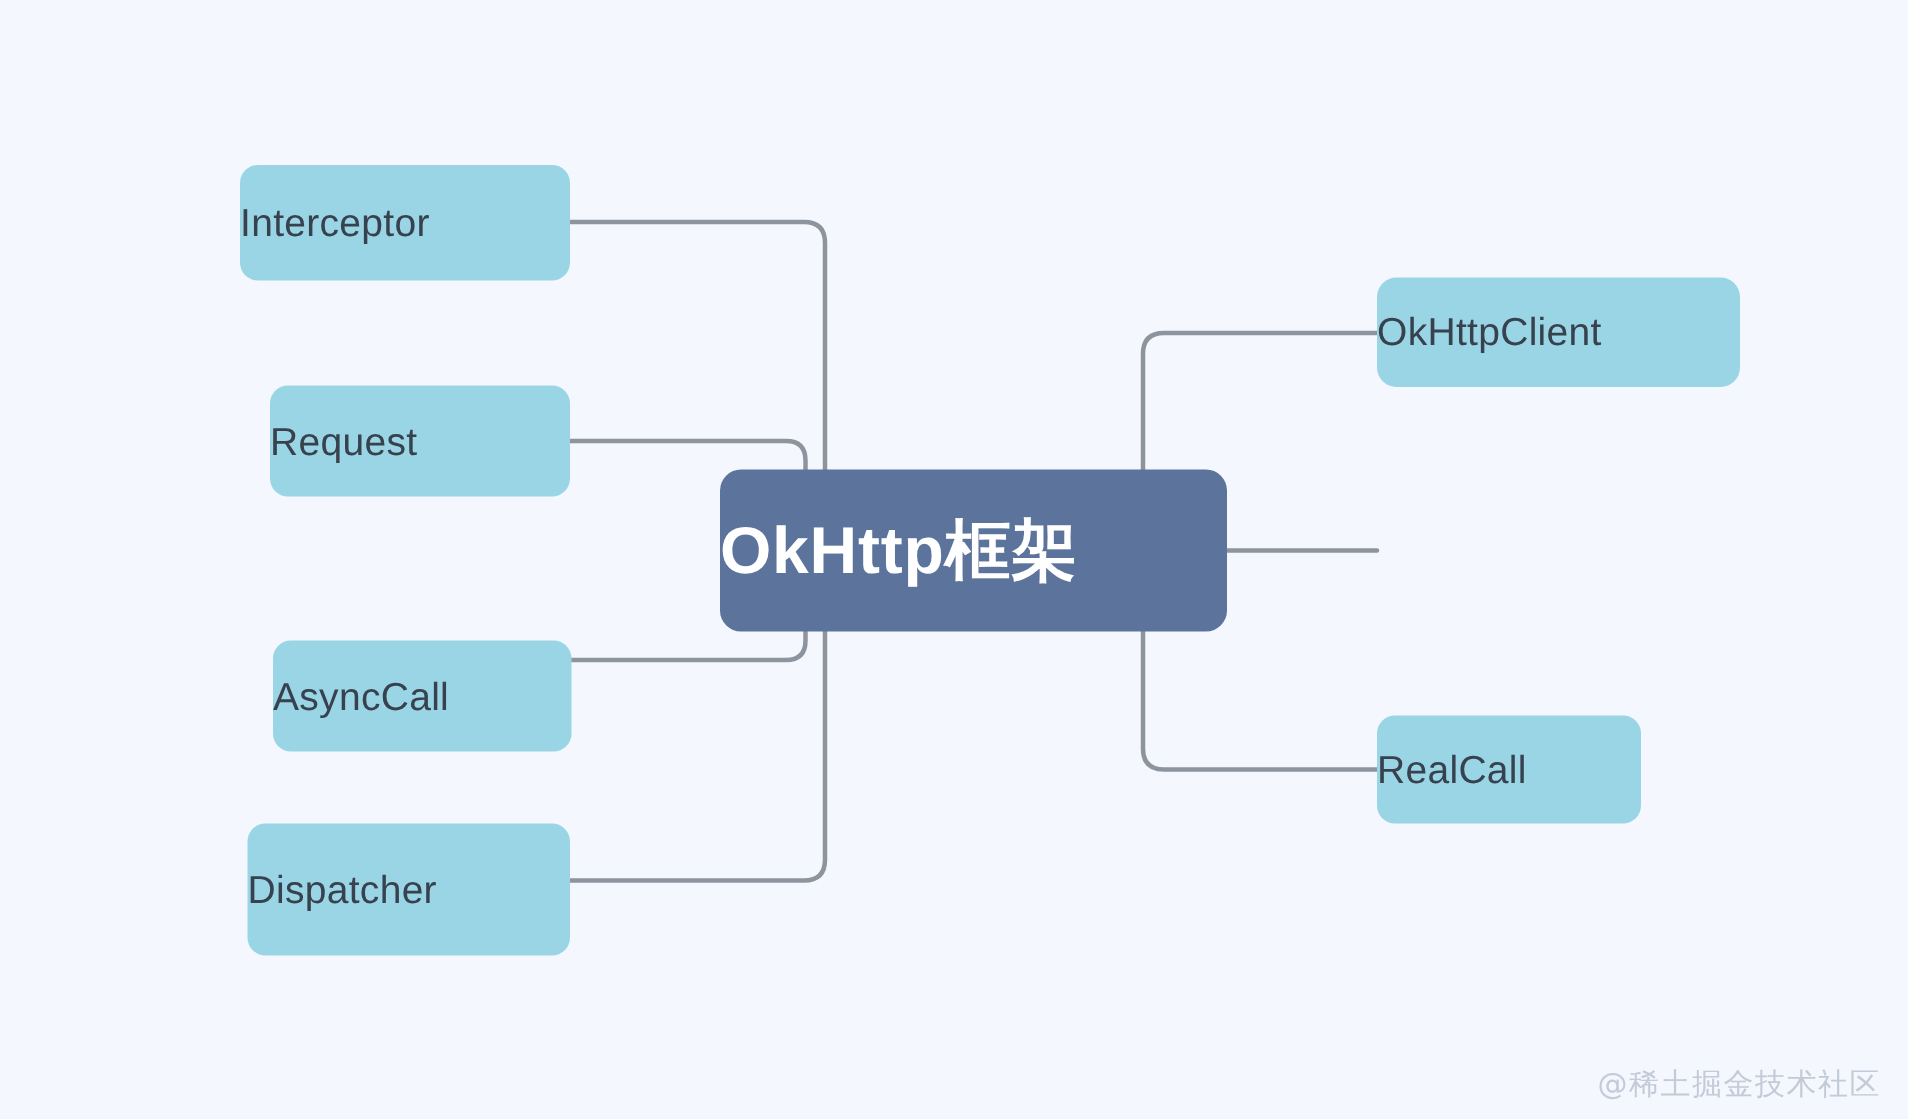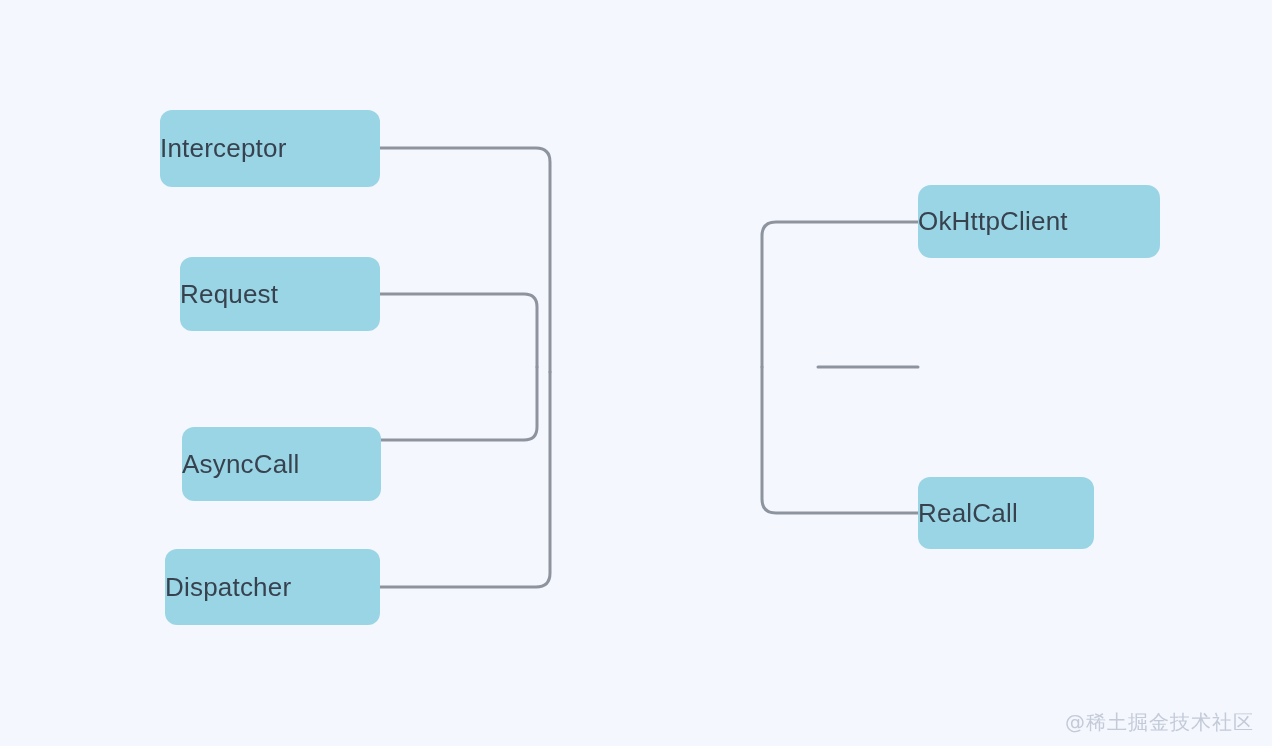--- a/index.html
+++ b/index.html
@@ -56,21 +56,21 @@
     font-size: 44px;
     font-weight: 700;
     border-radius: 14px;
     letter-spacing: 0.5px;
   }
 
   
   #node-interceptor { left: 160px;  top: 110px; width: 220px; height: 77px; }
   #node-response    { left: 180px;  top: 257px; width: 200px; height: 74px; }
   #node-asynccall   { left: 182px;  top: 403px; width: 199px; height: 74px; margin-top: 24px; }
-  #node-dispatcher  { left: 165px;  top: 549px; width: 215px; height: 76px; }
+  #node-dispatcher  { left: 165px;  top: 549px; width: 215px; height: 88px; }
 
   
   #node-root        { left: 480px;  top: 313px; width: 338px; height: 108px; }
 
   
   #node-okhttpclient{ left: 918px;  top: 185px; width: 242px; height: 73px; border-radius: 13px; }
   #node-request     { left: 918px;  top: 331px; width: 179px; height: 72px; }
   #node-realcall    { left: 918px;  top: 477px; width: 176px; height: 72px; }
 
   
@@ -114,20 +114,23 @@
   </div>
 
   <div class="node child" id="node-asynccall">
     <span>AsyncCall</span>
   </div>
 
   <div class="node child" id="node-dispatcher">
     <span>Dispatcher</span>
   </div>
 
+  <div class="node root" id="node-root">
+    <span>OkHttp框架</span>
+  </div>
 
   <div class="node child" id="node-okhttpclient">
     <span>OkHttpClient</span>
   </div>
 
 
   <div class="node child" id="node-realcall">
     <span>RealCall</span>
   </div>
 

